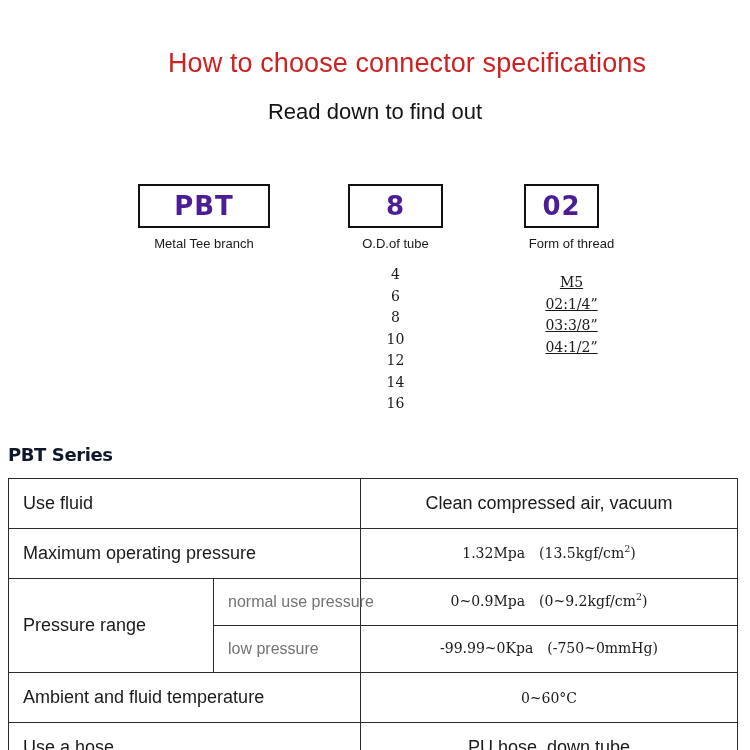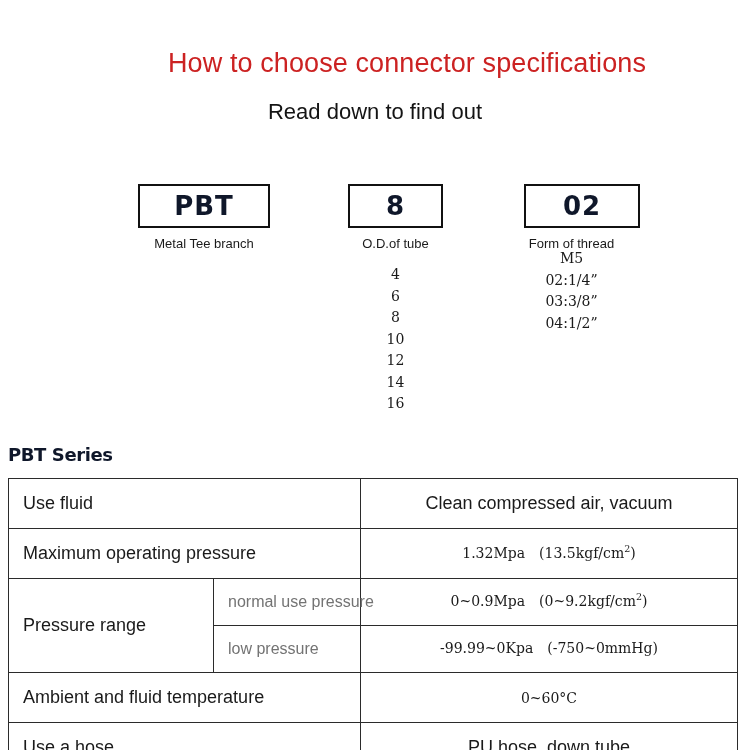--- a/index.html
+++ b/index.html
@@ -50,26 +50,26 @@
     box-sizing: border-box;
     display: flex;
     align-items: center;
     justify-content: center;
   }
   .code-box-value {
     font-family: "DejaVu Sans", sans-serif;
     font-weight: bold;
     font-size: 26px;
     letter-spacing: 1px;
-    color: #0f172a;
+    color: #4c1d95;
     line-height: 1;
   }
   #box-series  { left: 138px; top: 184px; width: 132px; height: 44px; }
   #box-size    { left: 348px; top: 184px; width: 95px;  height: 44px; }
-  #box-thread  { left: 524px; top: 184px; width: 116px;  height: 44px; }
+  #box-thread  { left: 524px; top: 184px; width: 75px;  height: 44px; }
 
   .box-caption {
     position: absolute;
     text-align: center;
     font-size: 13px;
     color: #1a1a1a;
     white-space: nowrap;
   }
   #caption-series { left: 138px; top: 236px; width: 132px; }
   #caption-size   { left: 348px; top: 236px; width: 95px; }
@@ -78,21 +78,21 @@
   
   .option-list {
     position: absolute;
     text-align: center;
     font-family: "DejaVu Serif", serif;
     font-size: 14px;
     line-height: 21.5px;
     color: #1a1a1a;
   }
   #list-size   { left: 348px; top: 264px; width: 95px; }
-  #list-thread { left: 500px; top: 248px; width: 143px; }
+  #list-thread { left: 500px; top: 272px; width: 143px; text-decoration: underline; }
   .option-item { white-space: nowrap; }
 
   
   #series-heading {
     position: absolute;
     left: 8px;
     top: 444px;
     font-family: "DejaVu Sans", sans-serif;
     font-size: 18px;
     font-weight: bold;

